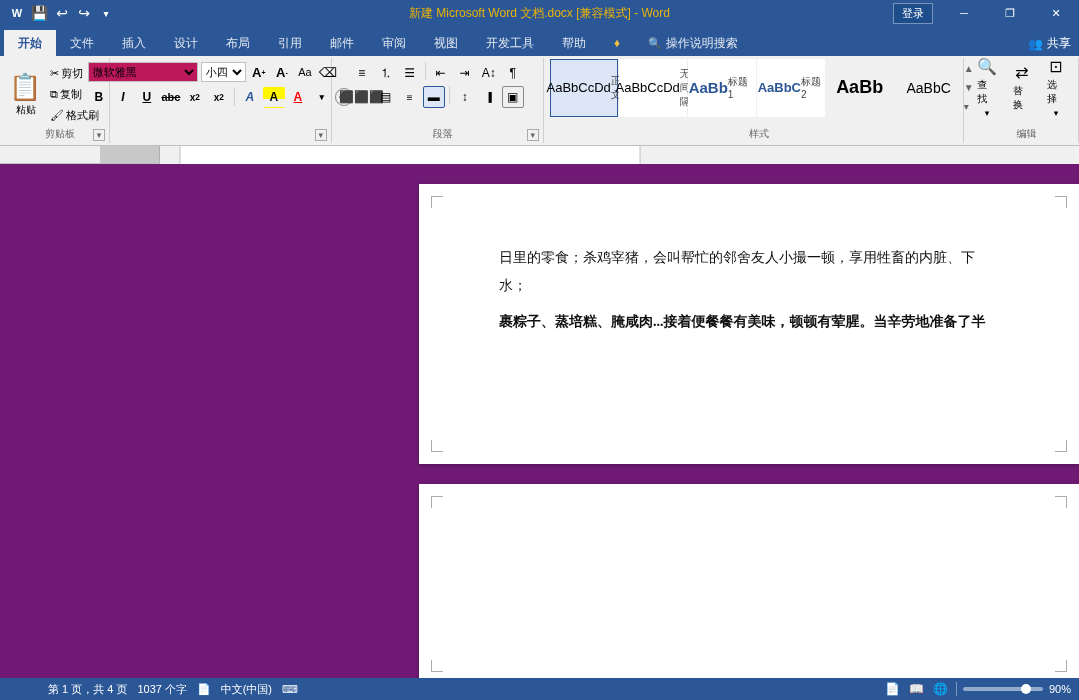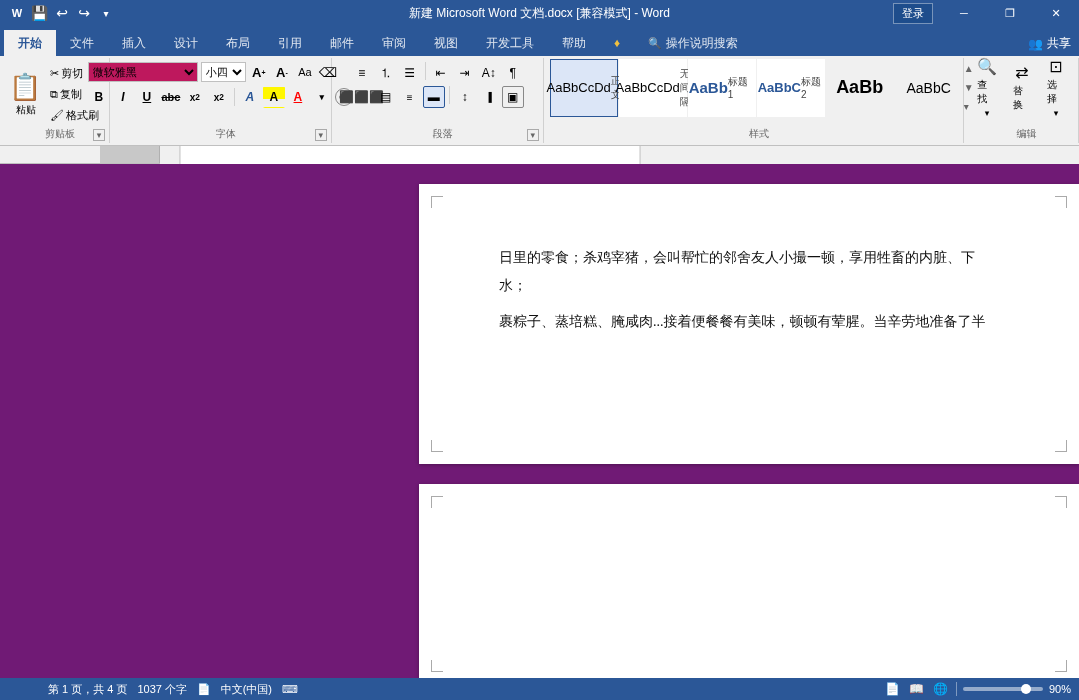--- a/index.html
+++ b/index.html
@@ -9,21 +9,21 @@
     #title-bar {
       height: 26px;
       background: #2b5797;
       display: flex;
       align-items: center;
       justify-content: space-between;
       padding: 0 0 0 8px;
       color: white;
     }
     #title-bar .title-left { display: flex; align-items: center; gap: 4px; }
-    #title-bar .title-text { font-size: 12px; color: #ffffff; flex: 1; text-align: center; position: absolute; left: 50%; transform: translateX(-50%); }
+    #title-bar .title-text { font-size: 12px; color: #eab308; flex: 1; text-align: center; position: absolute; left: 50%; transform: translateX(-50%); }
     #title-bar .win-controls { display: flex; }
     #title-bar .win-btn {
       width: 46px; height: 26px;
       display: flex; align-items: center; justify-content: center;
       font-size: 11px; color: white; cursor: pointer;
     }
     .quick-access { display: flex; align-items: center; gap: 2px; }
     .qa-btn { width: 20px; height: 20px; display: flex; align-items: center; justify-content: center; color: white; font-size: 14px; cursor: pointer; }
     .login-btn {
       background: #1e4d8c;
@@ -416,21 +416,20 @@
         <div class="fmt-btn" style="font-size:10px;">x<sup>2</sup></div>
         <div style="width:1px;background:#d0d0d0;margin:0 2px;height:18px;"></div>
         <div class="fmt-btn" style="font-size:12px;color:#2b5797;font-style:italic;">A</div>
         <div class="fmt-btn" style="font-size:12px;background:linear-gradient(to bottom,#fff700 60%,transparent 60%);">A</div>
         <div class="fmt-btn" style="font-size:12px;color:red;text-decoration:underline;text-decoration-color:red;">A</div>
         <div class="fmt-btn" style="font-size:9px;">▾</div>
         <div class="fmt-btn" style="font-size:12px;border:1px solid #888;border-radius:50%;width:18px;height:18px;">⊙</div>
       </div>
     </div>
     <div class="group-expand">▾</div>
-    <div class="ribbon-group-label">字体</div>
   </div>
 
   <div class="ribbon-group" style="width:220px;padding:4px 6px 16px;">
     <div class="para-rows">
       <div class="para-row">
         <div class="para-btn">≡</div>
         <div class="para-btn">⒈</div>
         <div class="para-btn">☰</div>
         <div style="width:1px;background:#d0d0d0;margin:0 2px;height:18px;"></div>
         <div class="para-btn">⇤</div>
@@ -531,21 +530,21 @@
   </div>
 </div>
 
 <div id="doc-area">
 
   <div class="page">
     <div class="page-corner tl"></div>
     <div class="page-corner tr"></div>
     <div class="doc-text">
       <p style="margin-bottom:8px;">日里的零食；杀鸡宰猪，会叫帮忙的邻舍友人小撮一顿，享用牲畜的内脏、下水；</p>
-      <p style="margin-bottom:8px;">裹粽子、蒸培糕、腌咸肉...接着便餐餐有美味，顿顿有荤腥。当辛劳地准备了半</p>
+      <p style="margin-bottom:8px;font-weight:bold;">裹粽子、蒸培糕、腌咸肉...接着便餐餐有美味，顿顿有荤腥。当辛劳地准备了半</p>
     </div>
     <div class="page-corner bl"></div>
     <div class="page-corner br"></div>
   </div>
 
   <div class="page" style="min-height:200px;">
     <div class="page-corner tl"></div>
     <div class="page-corner tr"></div>
     <div class="doc-text"></div>
     <div class="page-corner bl"></div>

